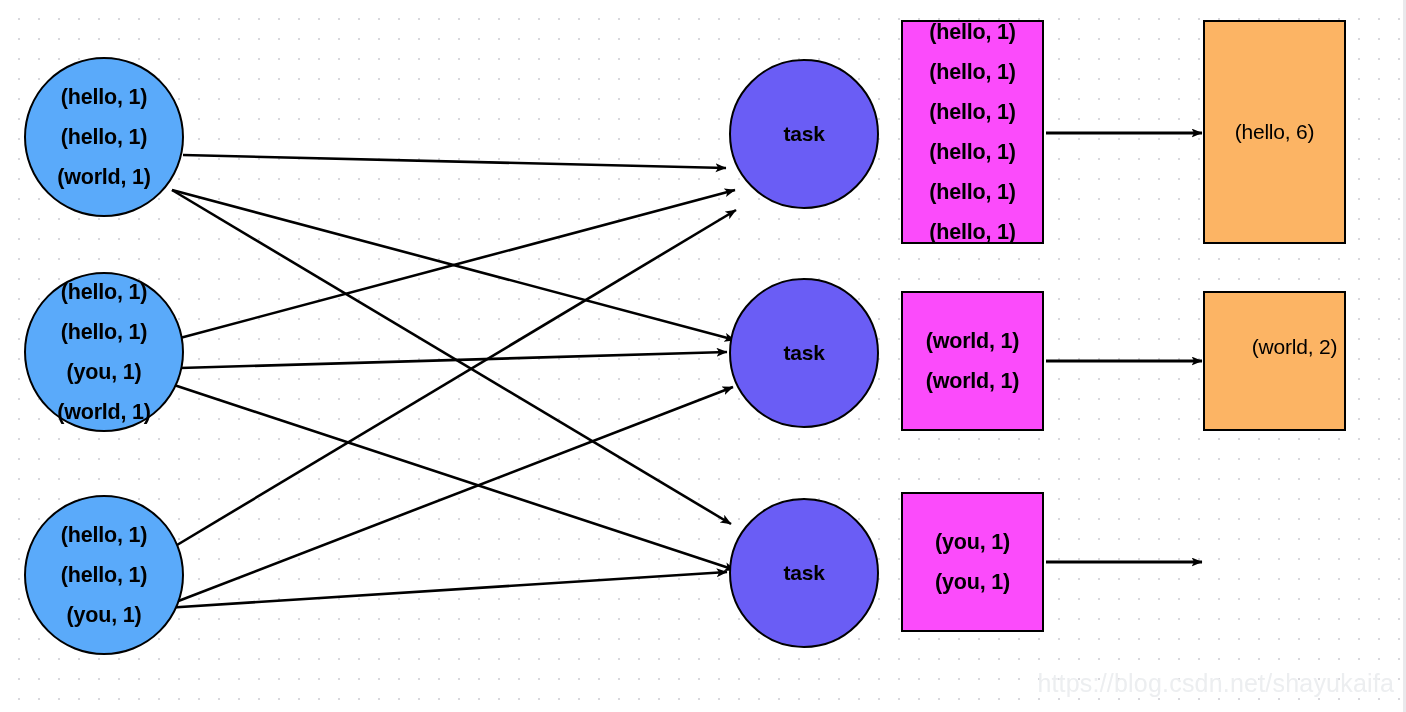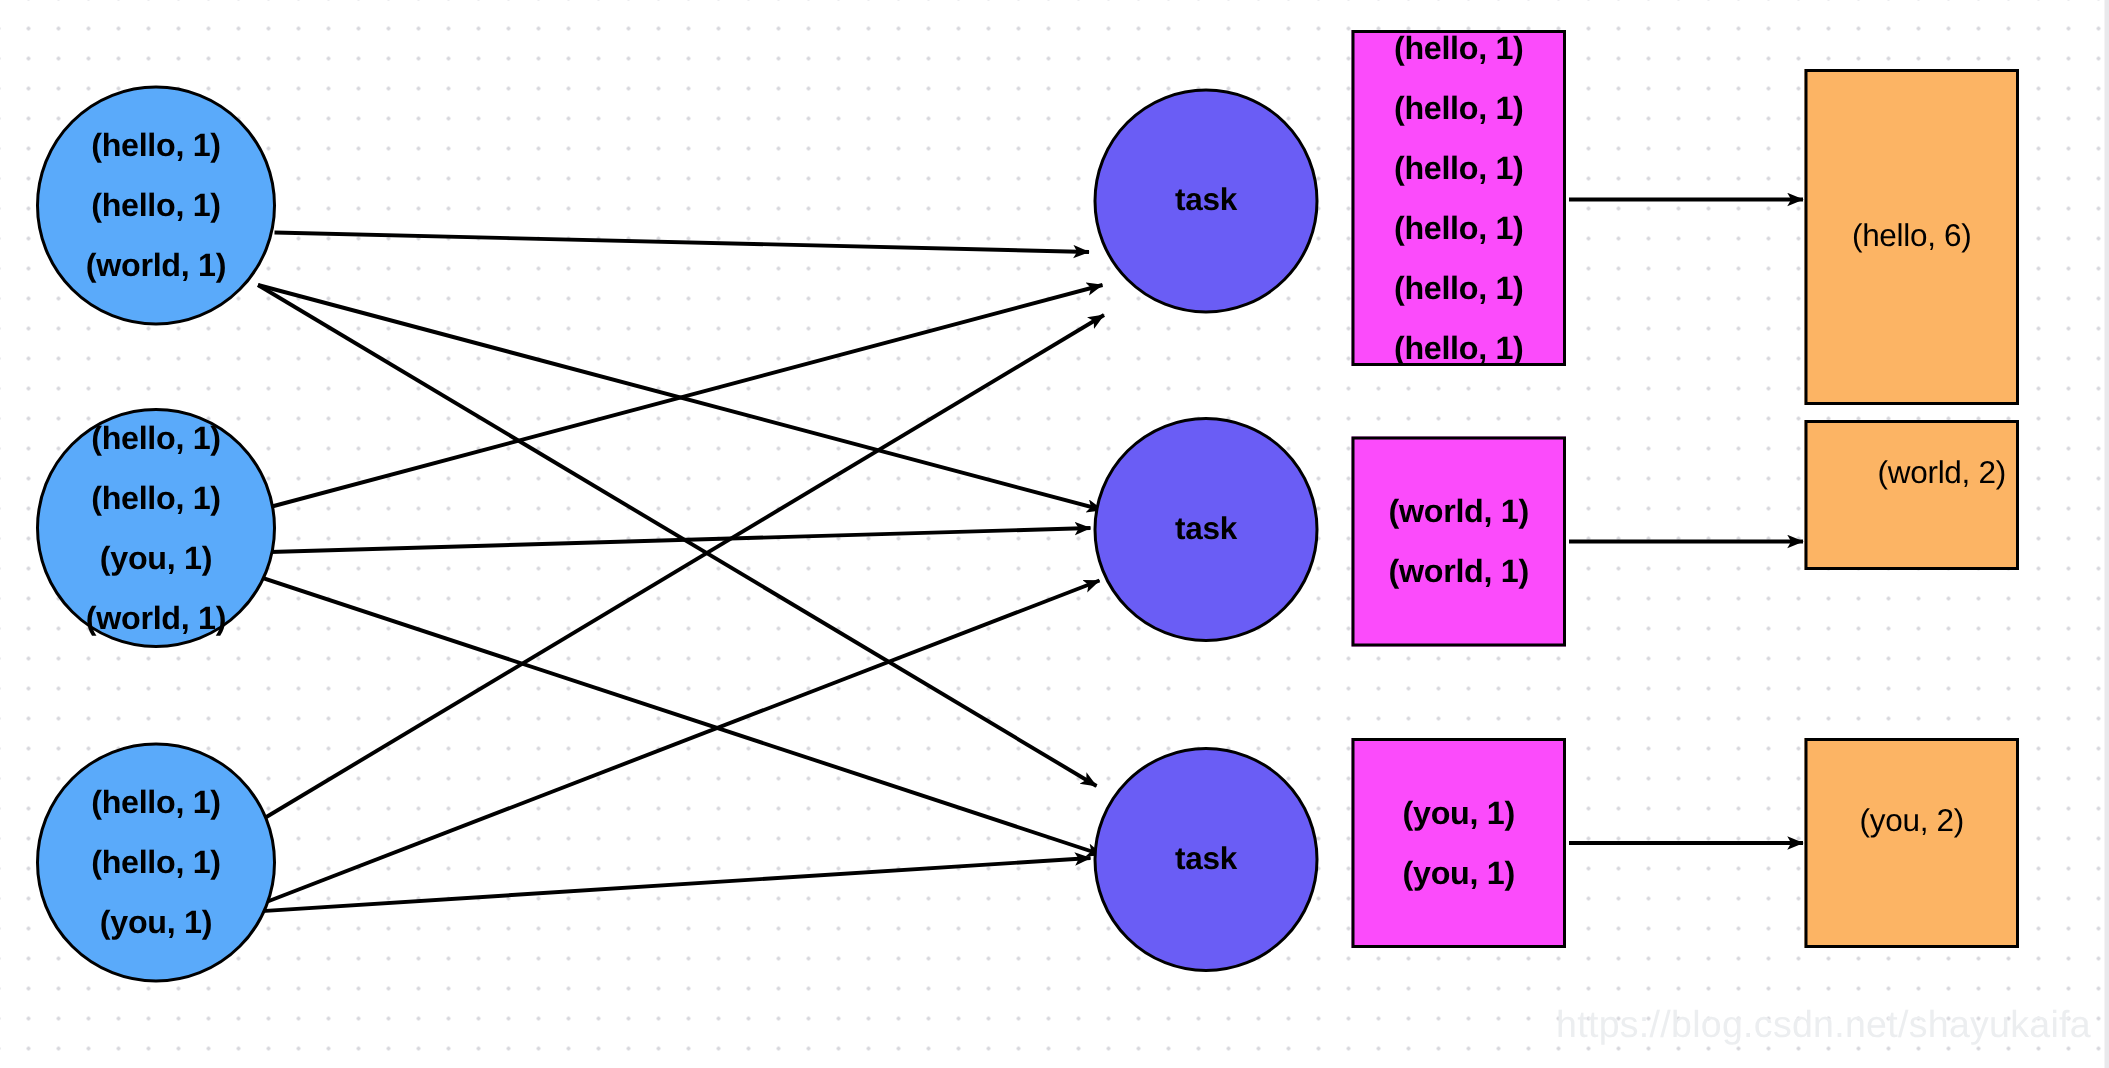--- a/index.html
+++ b/index.html
@@ -172,27 +172,24 @@
   <div class="node box-shuffle" style="left:901px; top:291px; width:143px; height:140px;">
     <div class="line">(world, 1)</div>
     <div class="line">(world, 1)</div>
   </div>
 
   <div class="node box-shuffle" style="left:901px; top:492px; width:143px; height:140px;">
     <div class="line">(you, 1)</div>
     <div class="line">(you, 1)</div>
   </div>
 
-  <div class="node box-result" style="left:1203px; top:20px; width:143px; height:224px;margin-top:26px;">
+  <div class="node box-result" style="left:1203px; top:20px; width:143px; height:224px;">
     <div class="line">(hello, 6)</div>
   </div>
 
-  <div class="node box-result" style="left:1203px; top:280px; width:143px; height:100px;padding-left:40px;">
+  <div class="node box-result" style="left:1203px; top:291px; width:143px; height:140px;padding-left:40px;">
     <div class="line" style="margin-bottom:28px;">(world, 2)</div>
   </div>
 
-  <div class="node box-result" style="left:1203px; top:492px; width:143px; height:140px;">
-    <div class="line" style="margin-bottom:28px;">(you, 2)</div>
-  </div>
 
   <div class="watermark">https://blog.csdn.net/shayukaifa</div>
   <div class="scroll-edge-right"></div>
 </div>
 
 </body></html>

